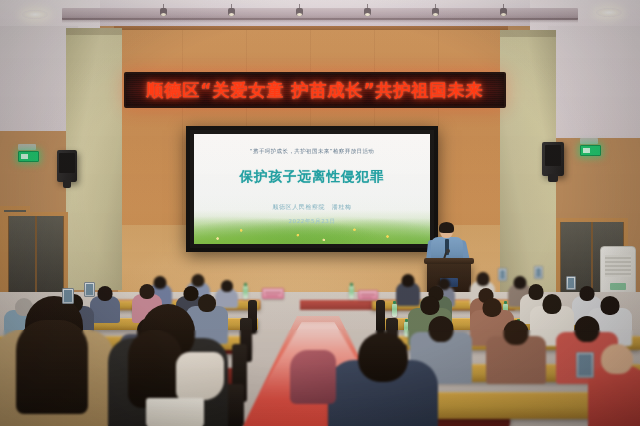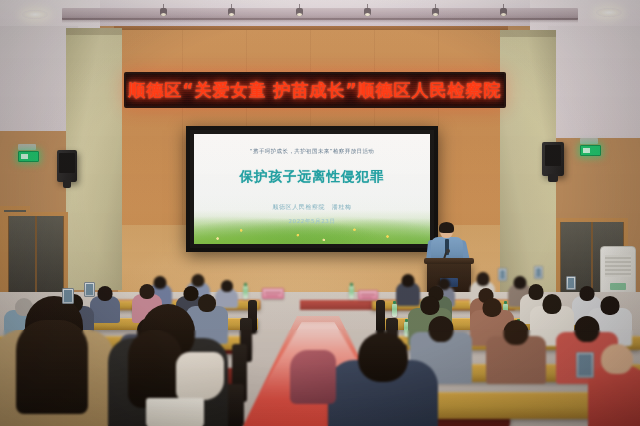--- a/index.html
+++ b/index.html
@@ -403,21 +403,21 @@
       <span class="leaf l"></span>
       <span class="leaf r"></span>
     </div>
 
   <div class="ac">
       <span class="vent"></span>
       <span class="logo"></span>
     </div>
 
   <div class="led">
-    <span class="led-text">顺德区“关爱女童 护苗成长”顺德区人民检察院</span>
+    <span class="led-text">顺德区“关爱女童 护苗成长”共护祖国未来</span>
   </div>
 
   <div class="screen-frame">
     <div class="screen">
       <div class="slide-grass"></div>
       <div class="slide-inner">
         <div class="slide-eyebrow">“携手呵护成长，共护祖国未来”检察开放日活动</div>
         <div class="slide-title">保护孩子远离性侵犯罪</div>
         <div class="slide-org">顺德区人民检察院　潘桂梅</div>
         <div class="slide-date">2022年5月23日</div>

